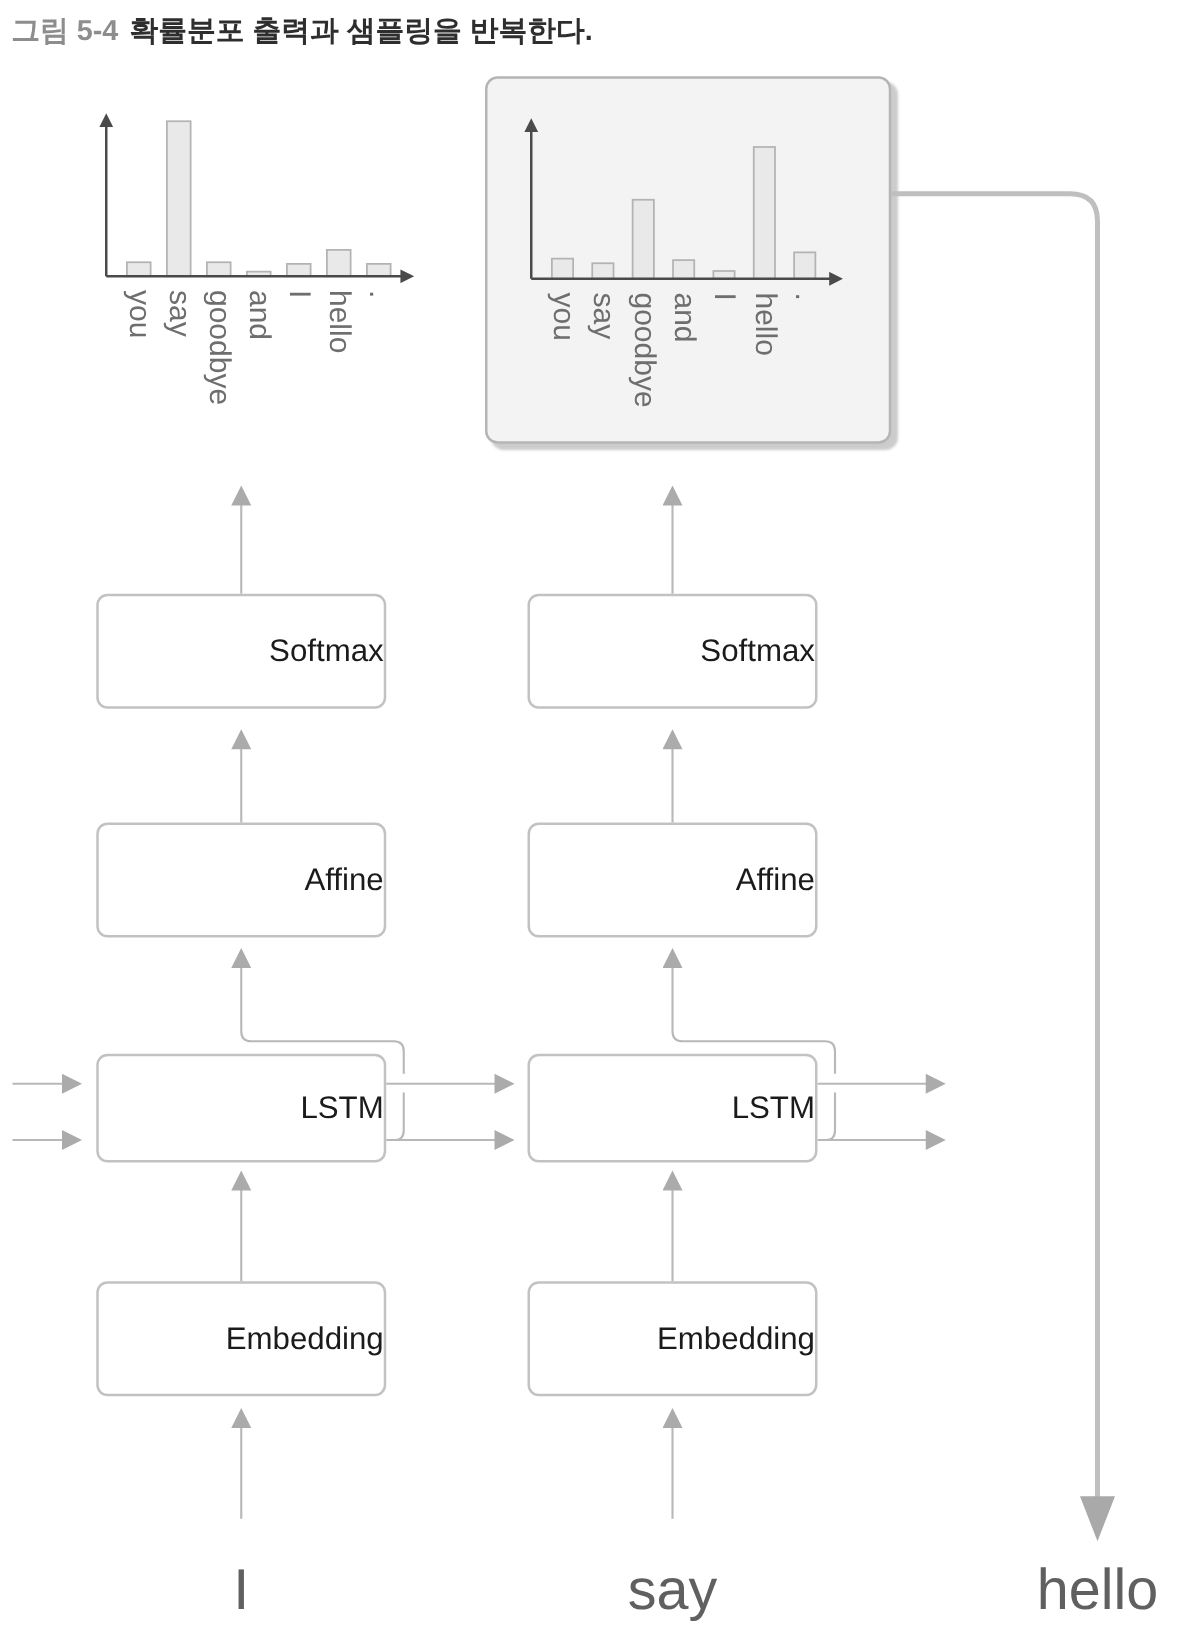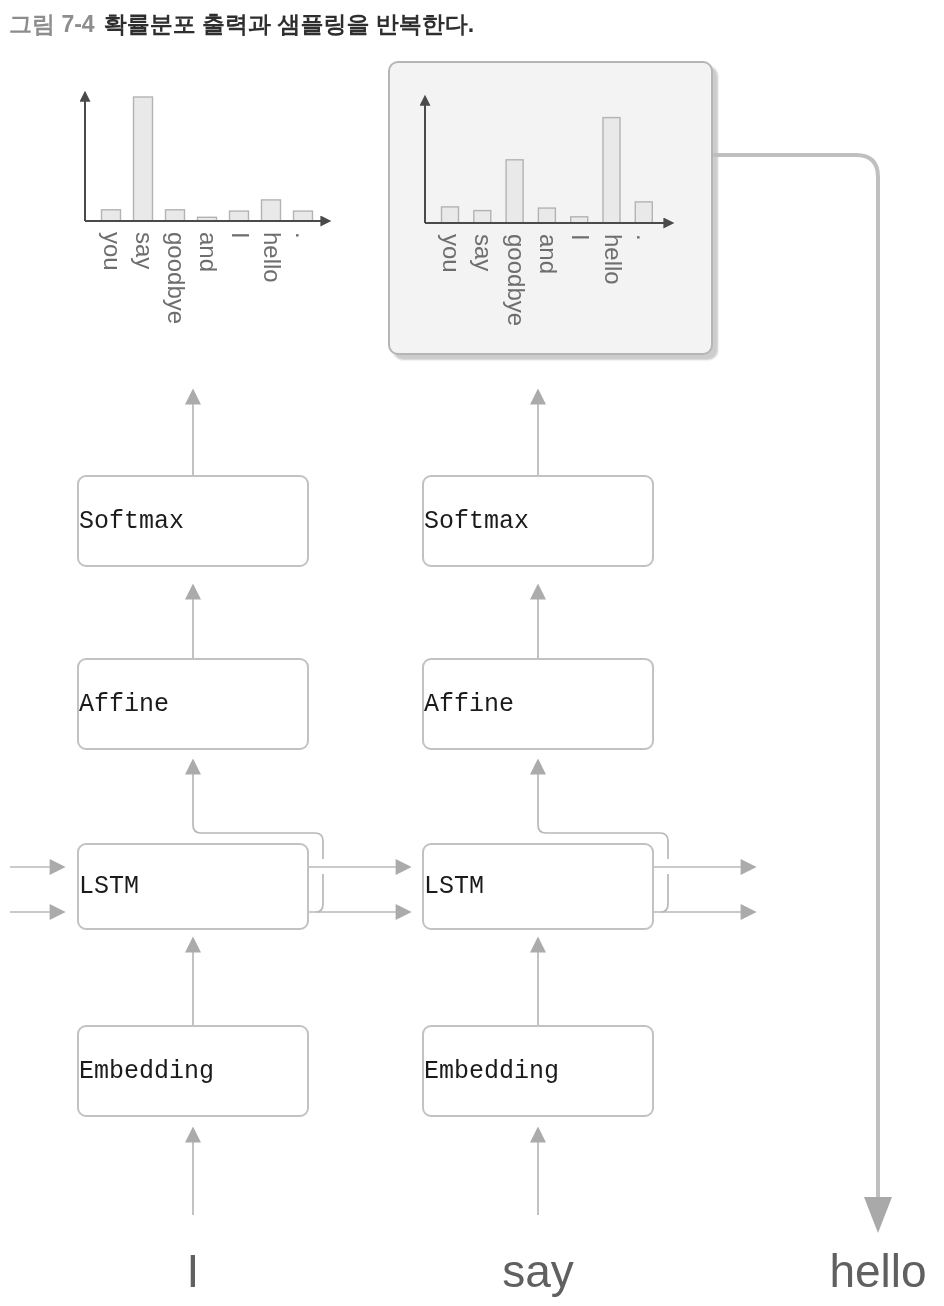--- a/index.html
+++ b/index.html
@@ -25,35 +25,35 @@
   .conn{stroke:var(--line-gray); stroke-width:1.7; fill:none;}
   .conn-thick{stroke:var(--thick-line); stroke-width:4; fill:none;}
   .arrowhead{fill:var(--arrow-gray);}
   .axis-arrowhead{fill:var(--axis);}
   .big-arrowhead{fill:var(--big-arrow);}
   .axis-line{stroke:var(--axis); stroke-width:2; fill:none;}
   .bar{fill:var(--bar-fill); stroke:var(--bar-border); stroke-width:1.4;}
   .tick-label{font-family:"Liberation Sans","DejaVu Sans",sans-serif; font-size:24px; fill:var(--label-gray);}
   .layer-box{
     position:absolute; width:232px; background:#fff; border:2px solid var(--box-border);
-    border-radius:9px; display:flex; align-items:center; justify-content:flex-start;
-    font-size:25px; color:var(--box-text); box-sizing:border-box;font-family:Liberation Mono, monospace;
+    border-radius:9px; display:flex; align-items:center; justify-content:flex-end;
+    font-size:25px; color:var(--box-text); box-sizing:border-box;
   }
   .word{
     position:absolute; top:1244px; transform:translateX(-50%);
     font-size:46px; color:var(--word-gray); white-space:nowrap;
   }
 </style>
 </head>
 <body>
 
 <div class="canvas">
 
   <div class="fig-title">
-    <span class="fig-label">그림 7-4</span><span class="fig-caption">확률분포 출력과 샘플링을 반복한다.</span>
+    <span class="fig-label">그림 5-4</span><span class="fig-caption">확률분포 출력과 샘플링을 반복한다.</span>
   </div>
 
   <div class="dist-panel"></div>
 
   <svg class="overlay" width="944" height="1306" viewBox="0 0 944 1306">
     <defs>
       <marker id="ah" viewBox="0 0 10 10" refX="1.5" refY="5" markerWidth="20" markerHeight="16" markerUnits="userSpaceOnUse" orient="auto">
         <path d="M0,0 L10,5 L0,10 Z" class="arrowhead"></path>
       </marker>
       <marker id="axh" viewBox="0 0 10 10" refX="1.5" refY="5" markerWidth="14" markerHeight="11" markerUnits="userSpaceOnUse" orient="auto">

